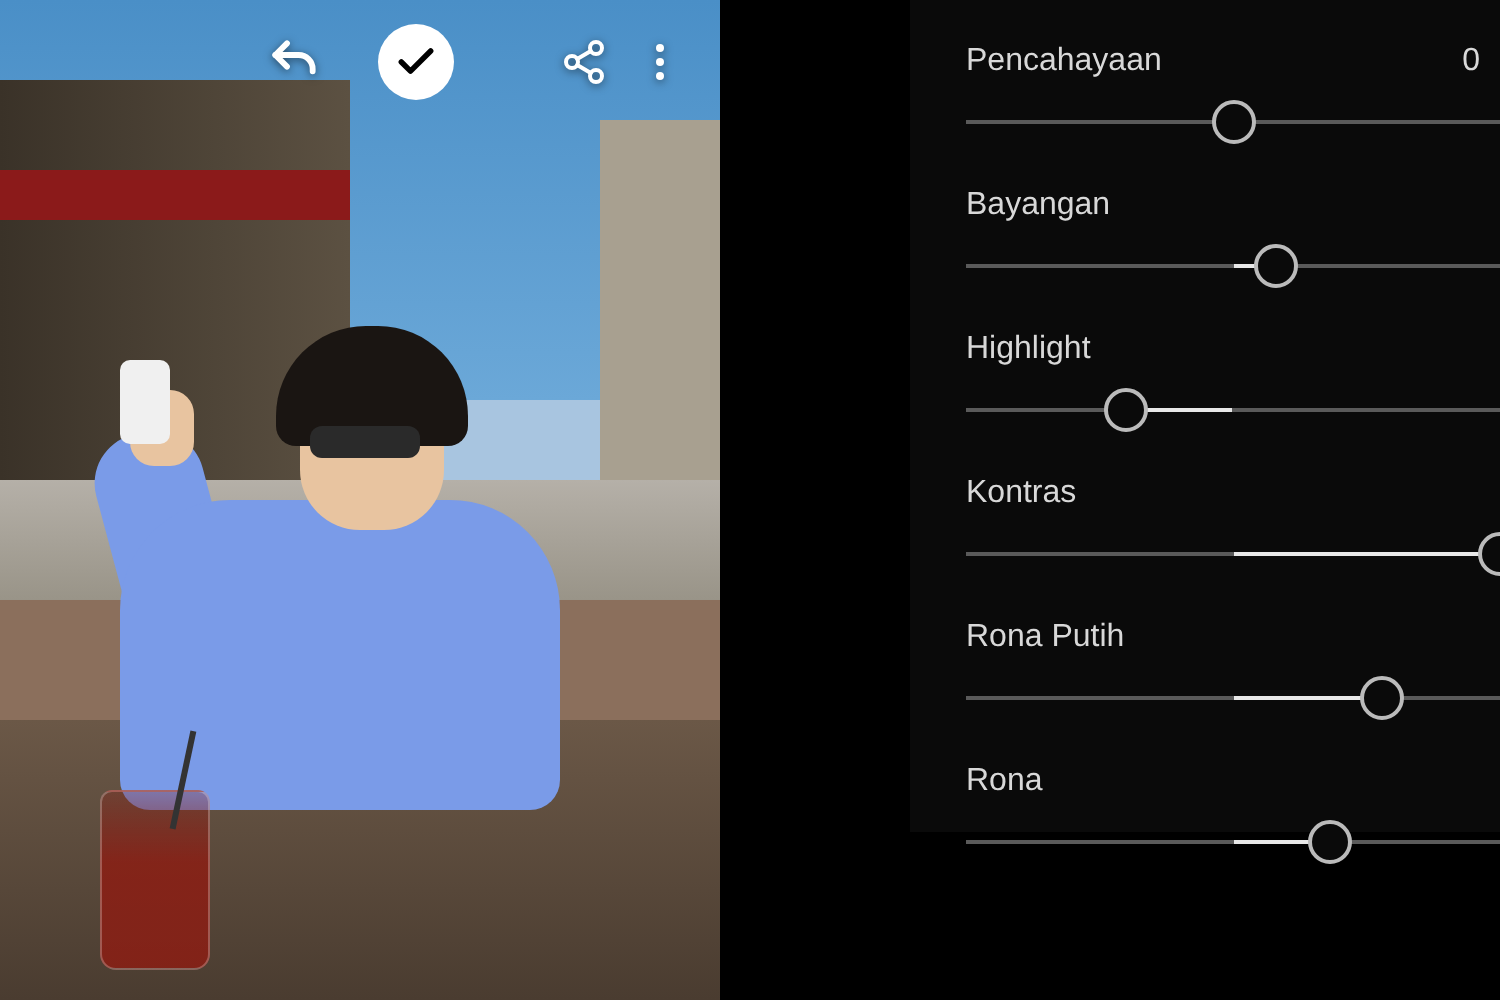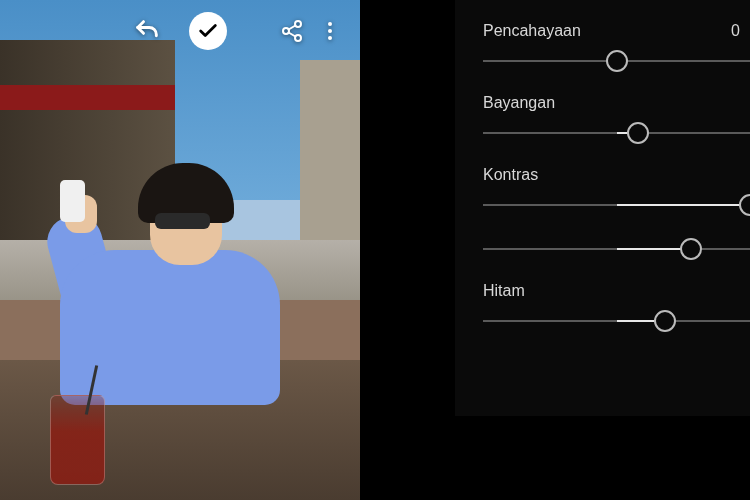--- a/index.html
+++ b/index.html
@@ -117,39 +117,54 @@
         <span class="slider-value"></span>
       </div>
       <div class="slider-track">
         <div class="track-line"></div>
         <div class="track-active" style="left: 50%; width: 8%;"></div>
         <div class="slider-thumb" style="left: 58%;"></div>
       </div>
     </div>
     <div class="slider-group">
       <div class="slider-header">
+        <span class="slider-label">Highlight</span>
+        <span class="slider-value"></span>
+      </div>
+      <div class="slider-track">
+        <div class="track-line"></div>
+        <div class="track-active" style="left: 30%; width: 20%;"></div>
+        <div class="slider-thumb" style="left: 30%;"></div>
+      </div>
+    </div>
+    <div class="slider-group">
+      <div class="slider-header">
         <span class="slider-label">Kontras</span>
         <span class="slider-value"></span>
       </div>
       <div class="slider-track">
         <div class="track-line"></div>
         <div class="track-active" style="left: 50%; width: 50%;"></div>
         <div class="slider-thumb" style="left: 100%;"></div>
       </div>
     </div>
     <div class="slider-group">
+      <div class="slider-header">
+        <span class="slider-label">Rona Putih</span>
+        <span class="slider-value"></span>
+      </div>
       <div class="slider-track">
         <div class="track-line"></div>
         <div class="track-active" style="left: 50%; width: 28%;"></div>
         <div class="slider-thumb" style="left: 78%;"></div>
       </div>
     </div>
     <div class="slider-group">
       <div class="slider-header">
-        <span class="slider-label">Hitam</span>
+        <span class="slider-label">Rona</span>
         <span class="slider-value"></span>
       </div>
       <div class="slider-track">
         <div class="track-line"></div>
         <div class="track-active" style="left: 50%; width: 18%;"></div>
         <div class="slider-thumb" style="left: 68%;"></div>
       </div>
     </div>
   </div>
 

